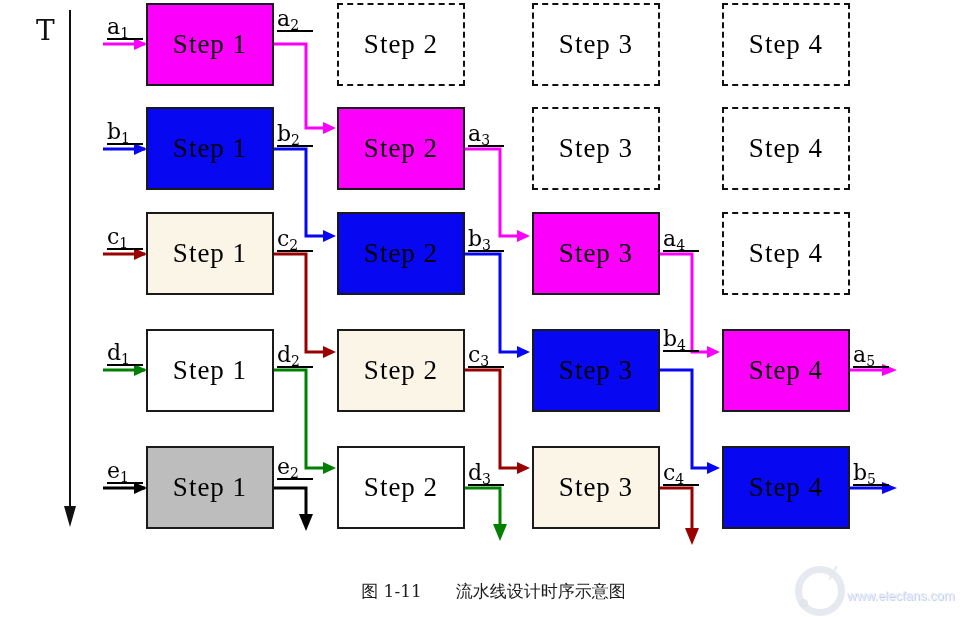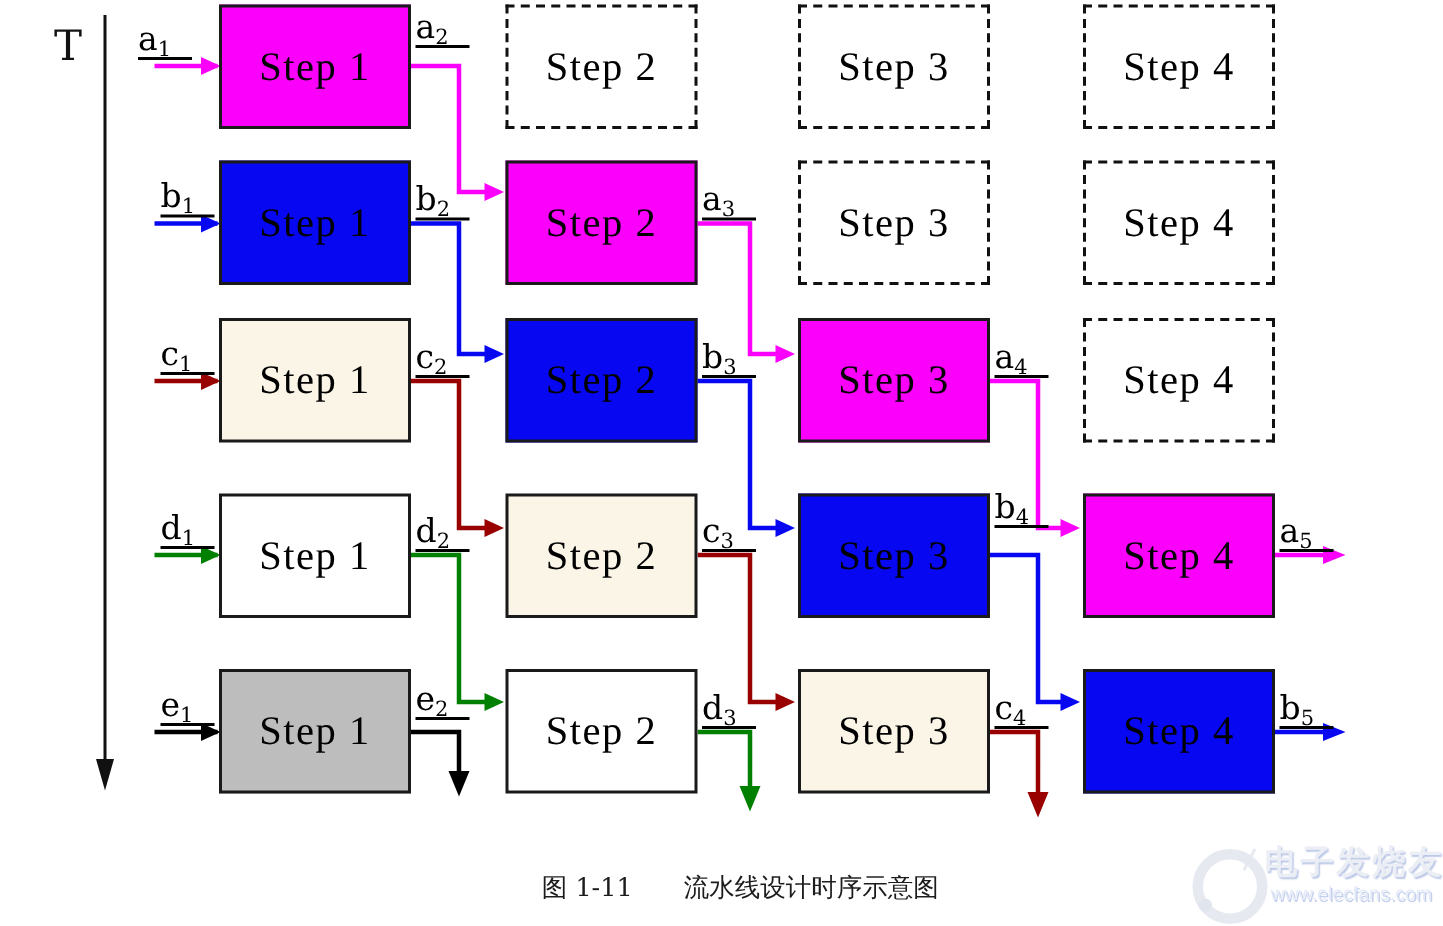--- a/index.html
+++ b/index.html
@@ -127,21 +127,21 @@
 <div class="stage v-white" style="left:146px;top:329px">Step 1</div>
 <div class="stage v-cream" style="left:337px;top:329px">Step 2</div>
 <div class="stage v-blue" style="left:532px;top:329px">Step 3</div>
 <div class="stage v-magenta" style="left:722px;top:329px">Step 4</div>
 
 <div class="stage v-gray" style="left:146px;top:446px">Step 1</div>
 <div class="stage v-white" style="left:337px;top:446px">Step 2</div>
 <div class="stage v-cream" style="left:532px;top:446px">Step 3</div>
 <div class="stage v-blue" style="left:722px;top:446px">Step 4</div>
 
-<span class="sig" style="left:92px;top:16px"><i>a</i><sub>1</sub></span>
+<span class="sig" style="left:107px;top:16px"><i>a</i><sub>1</sub></span>
 <span class="sig" style="left:107px;top:121px"><i>b</i><sub>1</sub></span>
 <span class="sig" style="left:107px;top:226px"><i>c</i><sub>1</sub></span>
 <span class="sig" style="left:107px;top:342px"><i>d</i><sub>1</sub></span>
 <span class="sig" style="left:107px;top:460px"><i>e</i><sub>1</sub></span>
 
 <span class="sig" style="left:277px;top:8px"><i>a</i><sub>2</sub></span>
 <span class="sig" style="left:277px;top:123px"><i>b</i><sub>2</sub></span>
 <span class="sig" style="left:277px;top:228px"><i>c</i><sub>2</sub></span>
 <span class="sig" style="left:277px;top:344px"><i>d</i><sub>2</sub></span>
 <span class="sig" style="left:277px;top:456px"><i>e</i><sub>2</sub></span>
@@ -160,15 +160,14 @@
 
 <div class="caption">
   <span class="fig-no">图 1-11</span><span>流水线设计时序示意图</span>
 </div>
 
 <div class="wm">
   <div class="wm-logo">
     <div class="wm-tail"></div>
     <div class="wm-dot"></div>
   </div>
-  <div class="wm-text1">电子发烧友</div>
   <div class="wm-text2">www.elecfans.com</div>
 </div>
 
 </body></html>

